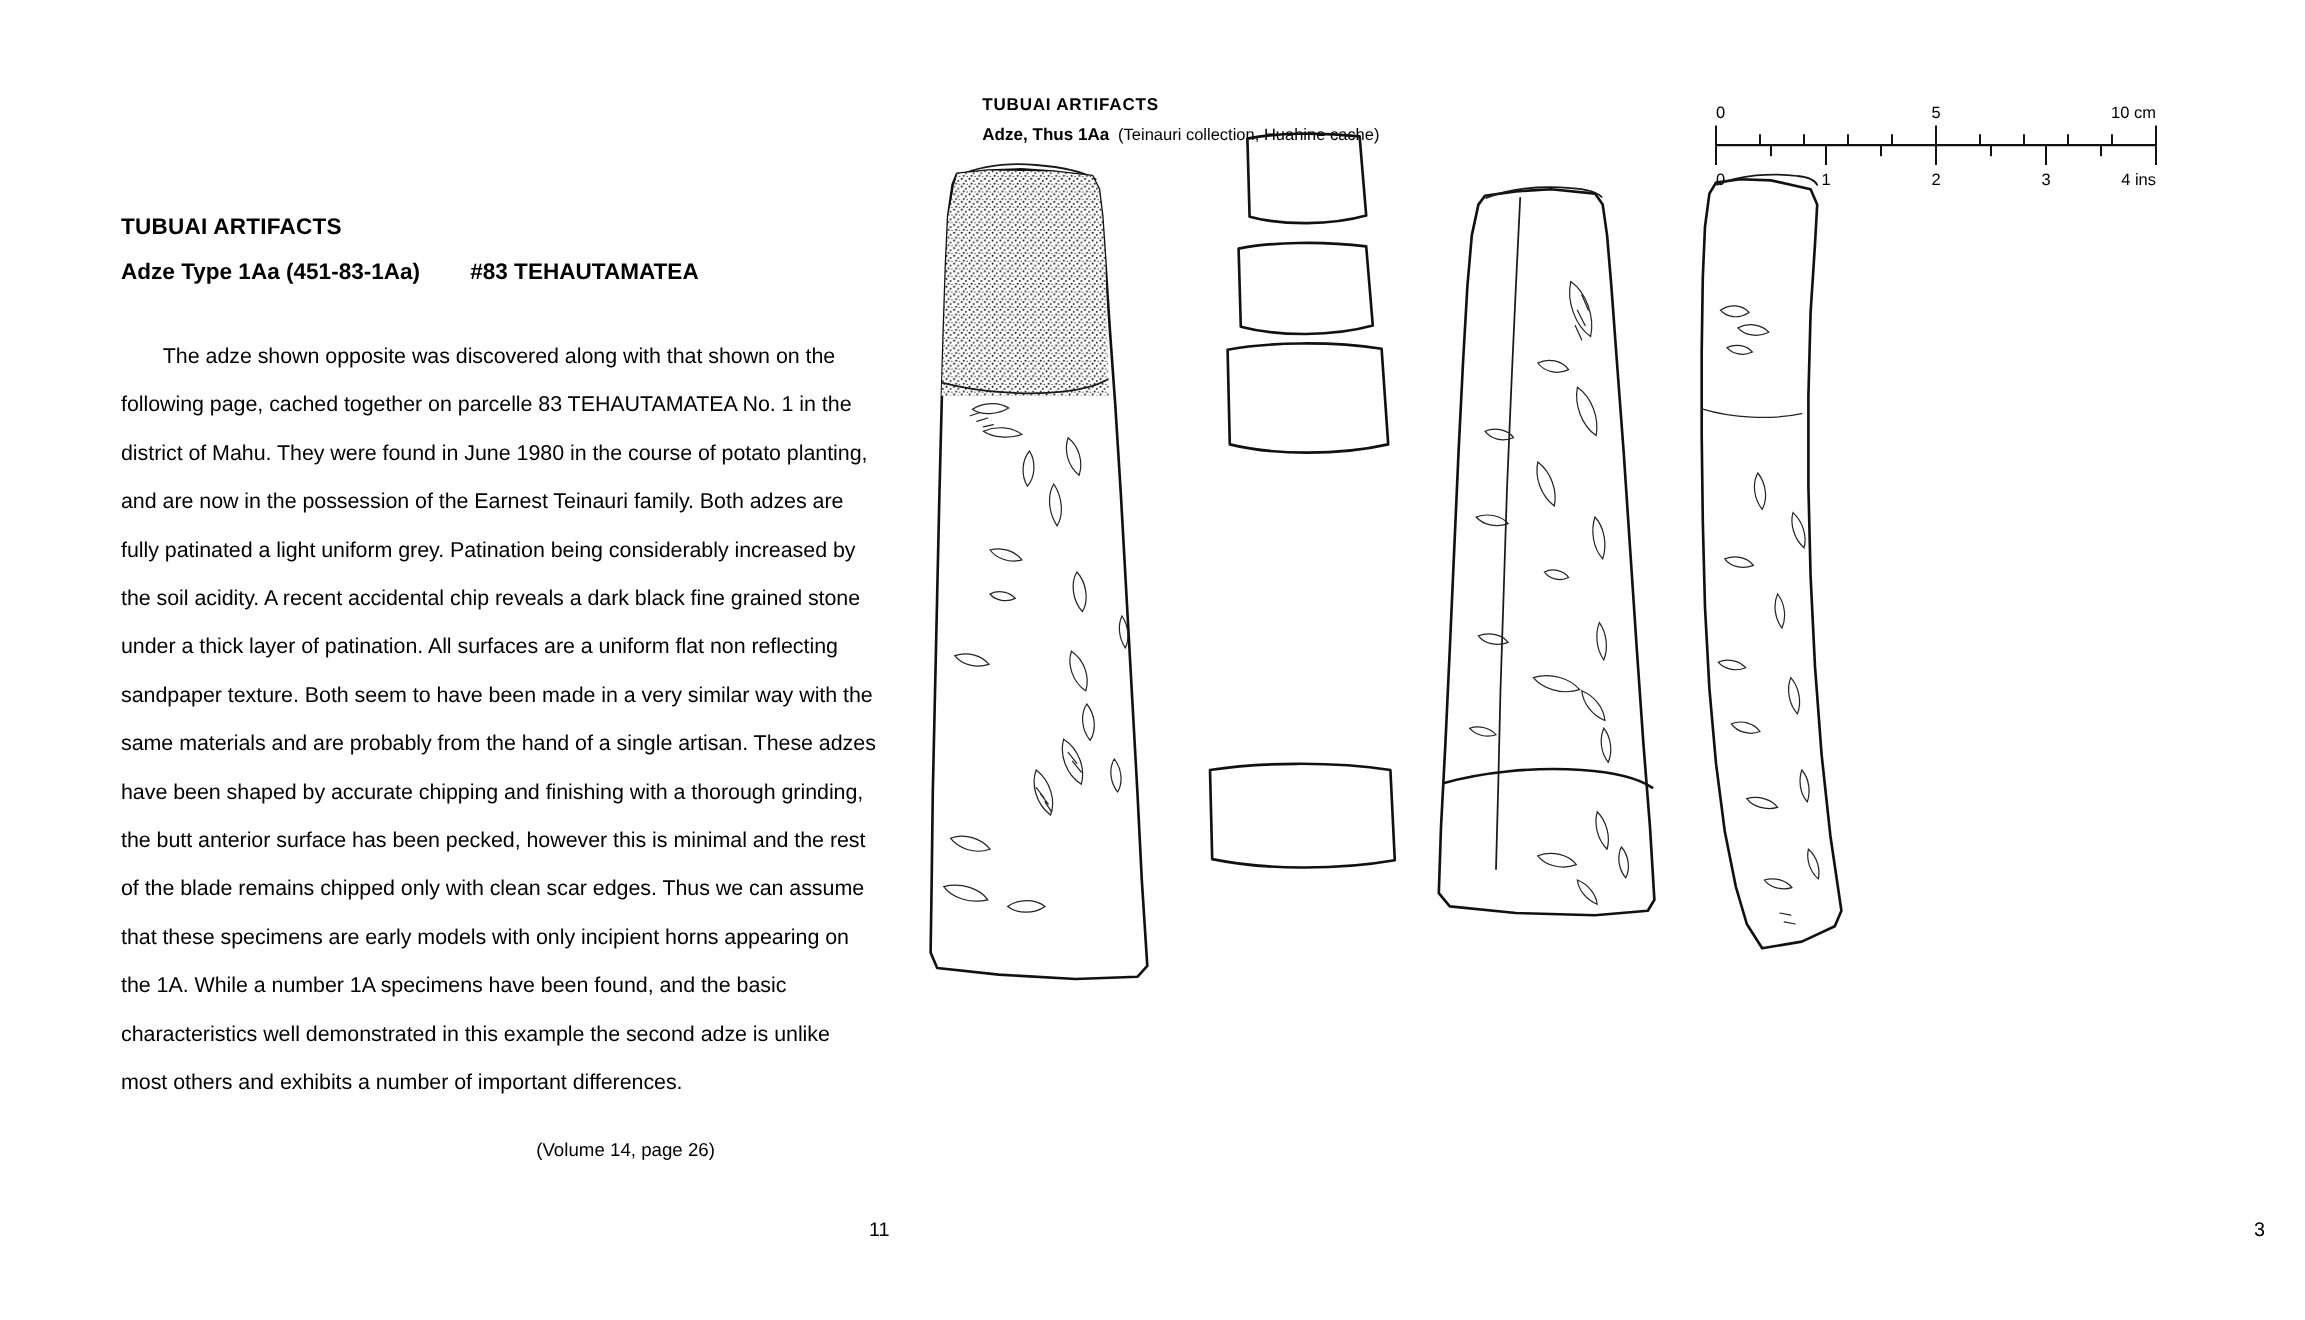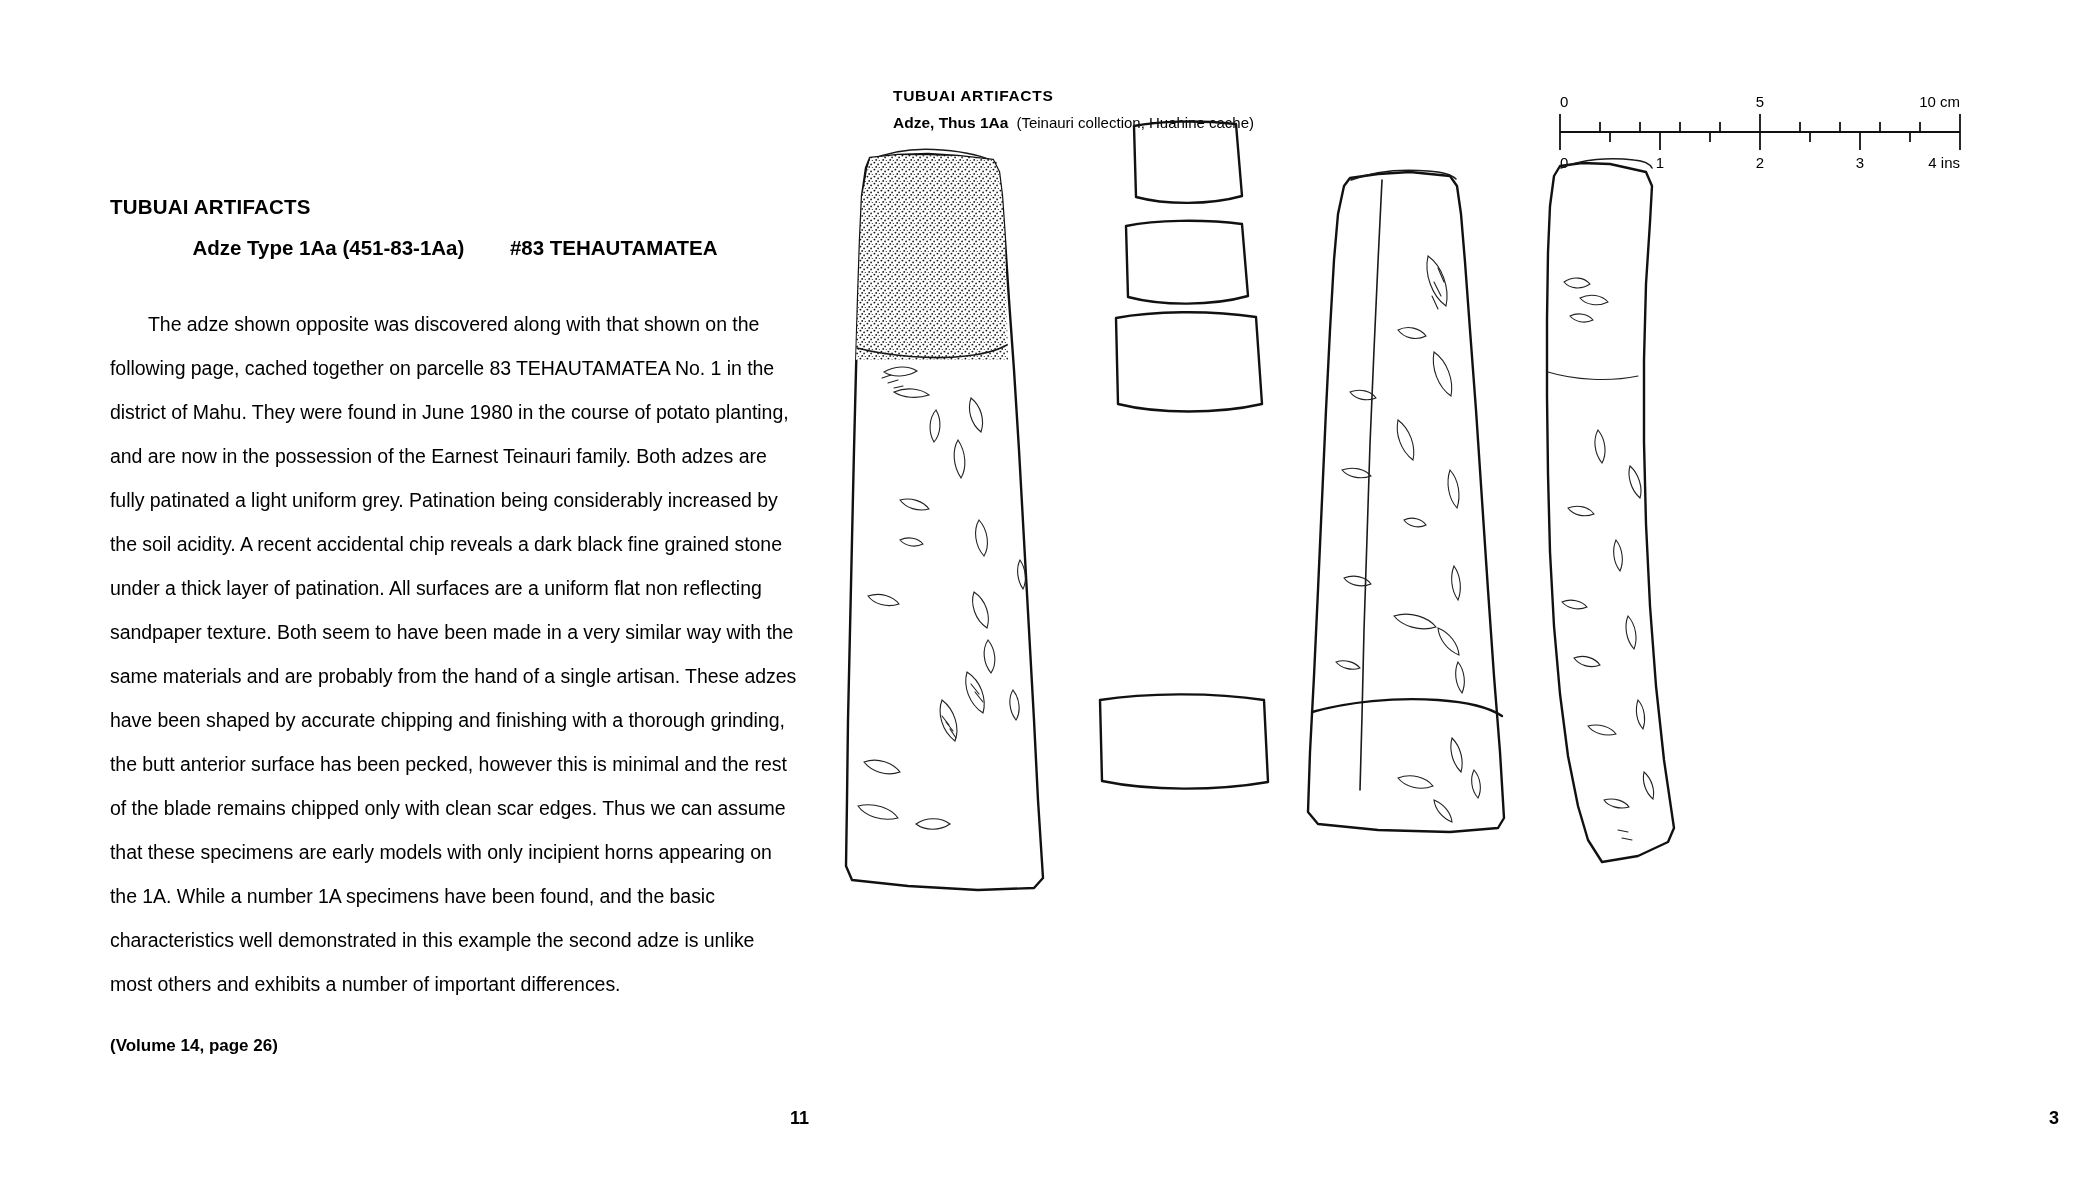--- a/index.html
+++ b/index.html
@@ -40,41 +40,40 @@
     font-size: 20.5px;
     font-weight: bold;
     letter-spacing: 0.2px;
     margin: 0 0 17px 0;
   }
   .head-sub {
     font-size: 20.5px;
     font-weight: bold;
     margin: 0 0 42px 0;
     white-space: pre;
-    text-align: center;
   }
   .body-par {
     font-size: 19.5px;
     font-weight: normal;
     line-height: 44px;
     margin: 0;
     text-indent: 38px;
     letter-spacing: -0.05px;
   }
   .citation {
     font-size: 17px;
-    font-weight: bold;
-    text-align: left;
+    font-weight: normal;
+    text-align: right;
     margin-top: 30px;
     padding-right: 150px;
   }
   .folio {
     position: absolute;
     font-size: 18px;
-    font-weight: bold;
+    font-weight: normal;
   }
   .folio-left  { left: 790px;  top: 1108px; }
   .folio-right { right: 36px;  top: 1108px; }
 
   
   .plate-caption {
     position: absolute;
     left: 893px;
     top: 84px;
     line-height: 1.5;

